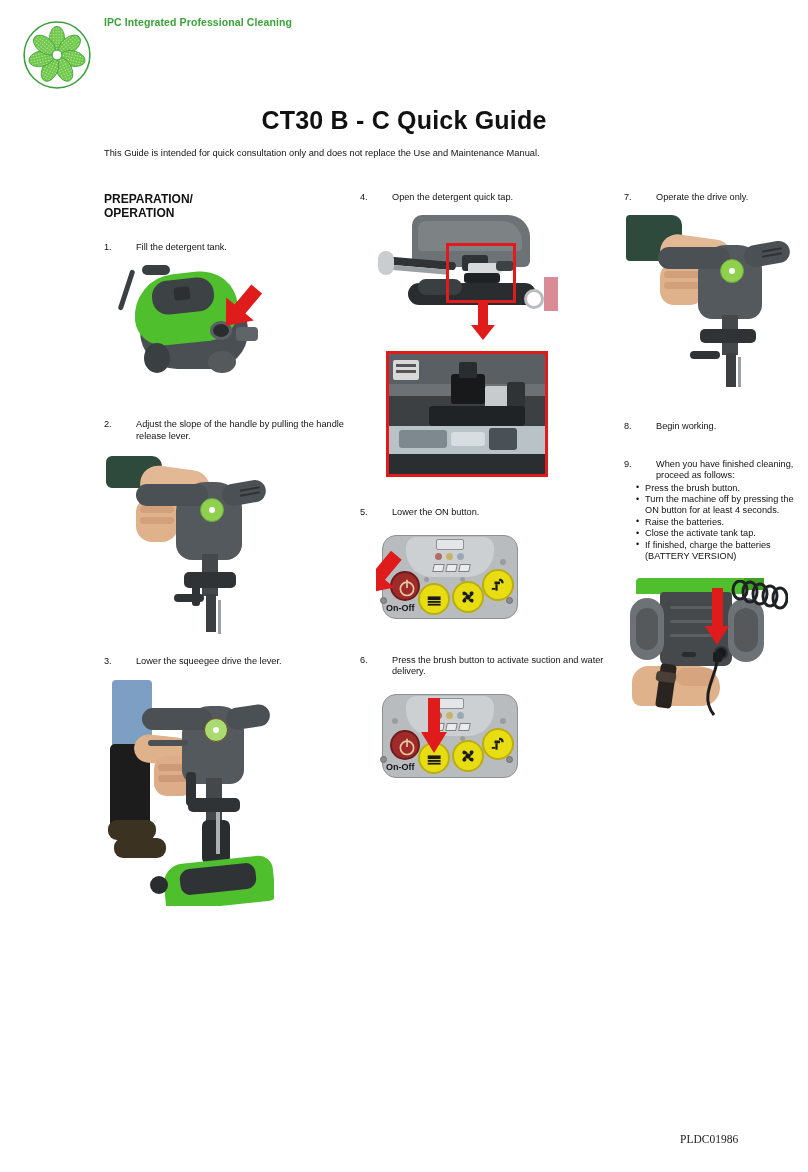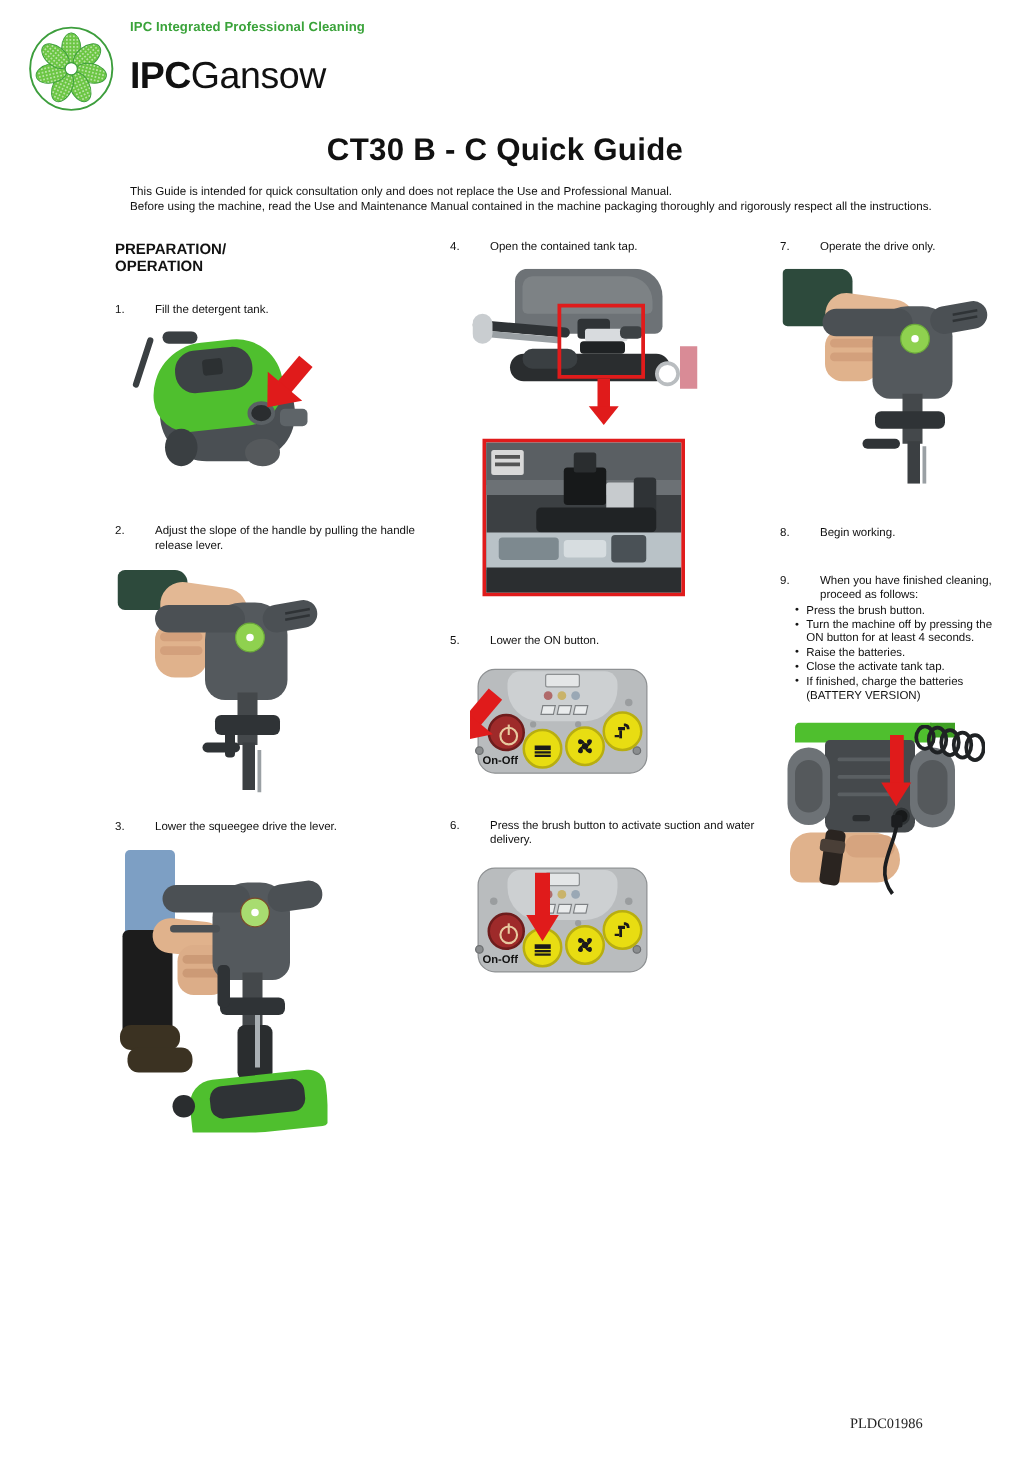--- a/index.html
+++ b/index.html
@@ -71,21 +71,21 @@
     left: 104px; top: 148px;
     width: 688px;
     font-size: 9.3px;
     line-height: 11.6px;
   }
   .intro .l1 { display:block; }
   .intro .l2 { display:block; text-align: justify; }
 
   
   .col { position: absolute; top: 192px; }
-  .col-1 { left: 92px;  width: 250px; }
+  .col-1 { left: 104px;  width: 250px; }
   .col-2 { left: 360px;  width: 250px; }
   .col-3 { left: 624px;  width: 172px; }
 
   .section-head {
     font-size: 12px;
     font-weight: bold;
     line-height: 14px;
     margin: 0 0 22px 0;
   }
 
@@ -193,30 +193,26 @@
           <g transform="rotate(308.5 50 50)">
             <ellipse cx="50" cy="27" rx="11" ry="18" fill="url(#dots)" stroke="#3d9e3d" stroke-width="1.1"></ellipse>
           </g>
         </g>
         <circle cx="50" cy="50" r="7" fill="#ffffff" stroke="#3d9e3d" stroke-width="1.4"></circle>
       </svg>
     </div>
 
     <div class="brand-tagline">IPC  Integrated Professional Cleaning</div>
 
-    <div class="brand-name">
-      <span class="b1">IPC</span><span class="b2">Gansow</span>
-    </div>
   </div>
 
   <div class="doc-title">CT30 B - C Quick Guide</div>
 
   <div class="intro">
-    <span class="l1">This Guide is intended for quick consultation only and does not replace the Use and Professional Manual.</span>
-    <span class="l2">Before using the machine, read the Use and Maintenance Manual contained in the machine packaging thoroughly and rigorously respect all the instructions.</span>
+    <span class="l1">This Guide is intended for quick consultation only and does not replace the Use and Maintenance Manual.</span>
   </div>
 
   <div class="col col-1">
 
     <div class="section-head">
       <span>PREPARATION/</span><br>
       <span>OPERATION</span>
     </div>
 
     <div class="step">
@@ -335,21 +331,21 @@
       </div>
     </div>
 
   </div>
 
   <div class="col col-2">
 
     <div class="step">
       <div class="step-row">
         <div class="step-num">4.</div>
-        <div class="step-text">Open the contained tank tap.</div>
+        <div class="step-text">Open the detergent quick tap.</div>
       </div>
 
       <div class="photo" style="width:180px;height:126px;margin:12px 0 0 18px;">
         <div class="photo-inner">
           <div style="position:absolute;left:34px;top:0px;width:118px;height:52px;background:#6d7276;border-radius:10px 22px 6px 6px;"></div>
           <div style="position:absolute;left:40px;top:6px;width:104px;height:30px;background:#7d8285;border-radius:8px 20px 4px 4px;"></div>
           <div style="position:absolute;left:0px;top:44px;width:78px;height:8px;background:#2f3336;border-radius:4px;transform:rotate(5deg);"></div>
           <div style="position:absolute;left:6px;top:52px;width:64px;height:5px;background:#9aa0a4;transform:rotate(5deg);"></div>
           <div style="position:absolute;left:0px;top:36px;width:16px;height:24px;background:#c9cdd0;border-radius:8px;"></div>
 

